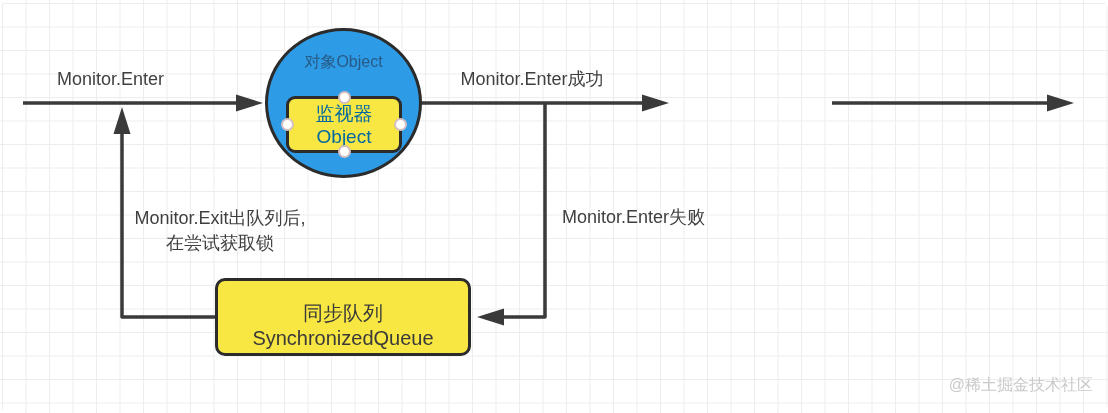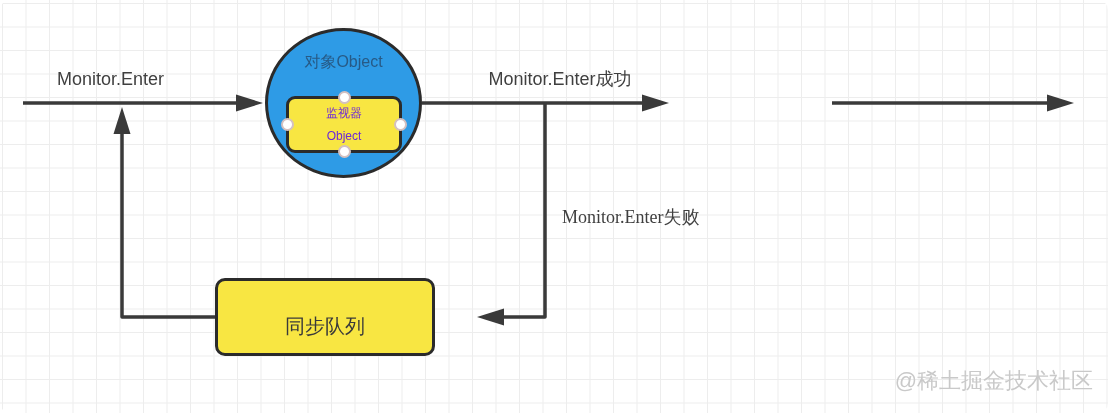--- a/index.html
+++ b/index.html
@@ -81,63 +81,63 @@
     width: 116px;
     height: 57px;
     box-sizing: border-box;
     border: 3px solid #2b2b2b;
     border-radius: 9px;
     background: #F8E642;
     display: flex;
     flex-direction: column;
     align-items: center;
     justify-content: center;
-    font-size: 12px;
+    font-size: 19px;
     line-height: 23px;
-    color: #6d28d9;
+    color: #0369a1;
   }
   .handle {
     position: absolute;
     width: 13px;
     height: 13px;
     box-sizing: border-box;
     background: #ffffff;
     border: 2px solid #d4c0c0;
     border-radius: 50%;
   }
   .handle-n { left: 50%; top: -8px; margin-left: -6.5px; }
   .handle-s { left: 50%; bottom: -8px; margin-left: -6.5px; }
   .handle-w { left: -8px; top: 50%; margin-top: -6.5px; }
   .handle-e { right: -8px; top: 50%; margin-top: -6.5px; }
 
   .queue-box {
     position: absolute;
     left: 215px;
     top: 278px;
-    width: 220px;
+    width: 256px;
     height: 78px;
     box-sizing: border-box;
     border: 3.5px solid #2b2b2b;
     border-radius: 10px;
     background: #F8E642;
     display: flex;
     flex-direction: column;
     align-items: center;
     justify-content: center;
     font-size: 20px;
     line-height: 25px;
     color: #3a3a3a;
     padding-top: 18px;
   }
 
   .watermark {
     position: absolute;
     right: 15px;
     bottom: 17px;
-    font-size: 22px;
+    font-size: 16px;
     color: #c9c9c9;
     white-space: nowrap;
   }
 </style>
 </head>
 <body>
 
 <div class="canvas">
 
   <svg class="wires" viewBox="0 0 1108 413" xmlns="http://www.w3.org/2000/svg">
@@ -153,39 +153,44 @@
 
     <path class="wire" d="M545,103 L545,317 L502,317"></path>
     <polygon class="arrowhead" points="477,317 504,308.5 504,325.5"></polygon>
 
     <path class="wire" d="M215,317 L122,317 L122,132"></path>
     <polygon class="arrowhead" points="122,107 113.5,134 130.5,134"></polygon>
   </svg>
 
   <div class="edge-label" style="left:57px; top:68px;">Monitor.Enter</div>
 
-  <div class="edge-label centered" style="left:560px; top:68px;">Monitor.Enter成功</div>
+  <div class="edge-label centered" style="left:532px; top:68px;">Monitor.Enter成功</div>
 
 
-  <div class="edge-label" style="left:562px; top:206px;font-family:Liberation Serif, serif;">Monitor.Enter失败</div>
+  <div class="edge-label" style="left:562px; top:206px;">Monitor.Enter失败</div>
 
+  <div class="edge-label multiline" style="left:124px; top:206px; width:192px;">
+    <span>Monitor.Exit出队列后,</span><br>
+    <span>在尝试获取锁</span>
+  </div>
 
   <div class="node-circle" style="left:265px; top:28px; width:157px; height:150px;">
     <div class="circle-title">对象Object</div>
   </div>
 
   <div class="monitor-box">
     <span>监视器</span>
     <span>Object</span>
     <span class="handle handle-n"></span>
     <span class="handle handle-s"></span>
     <span class="handle handle-w"></span>
     <span class="handle handle-e"></span>
   </div>
 
 
   <div class="queue-box">
     <span>同步队列</span>
+    <span>SynchronizedQueue</span>
   </div>
 
   <div class="watermark">@稀土掘金技术社区</div>
 
 </div>
 
 </body></html>

